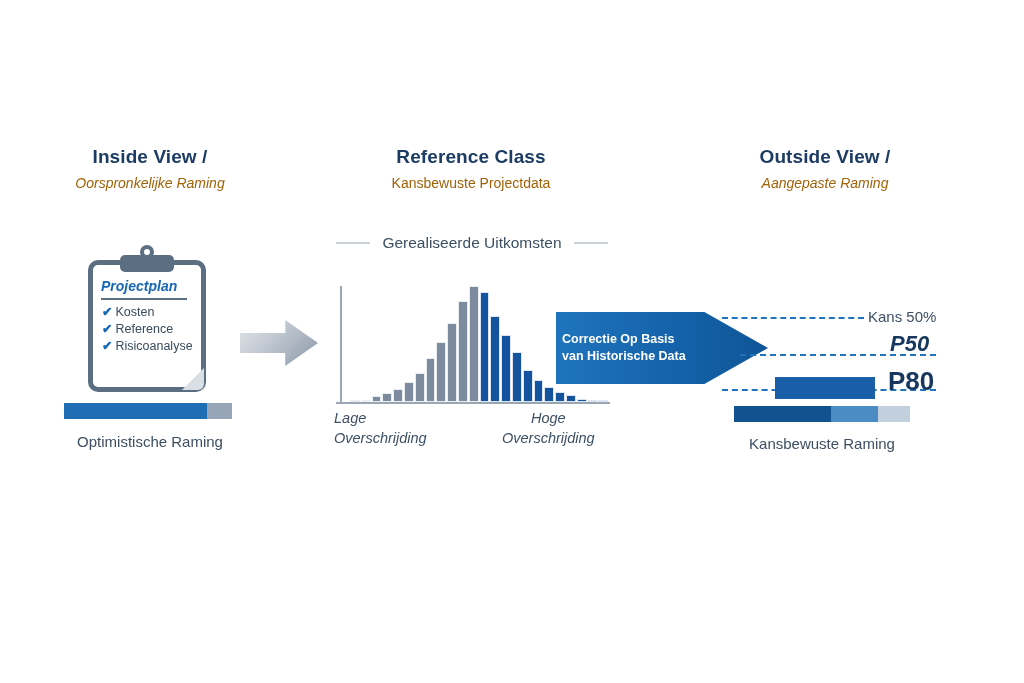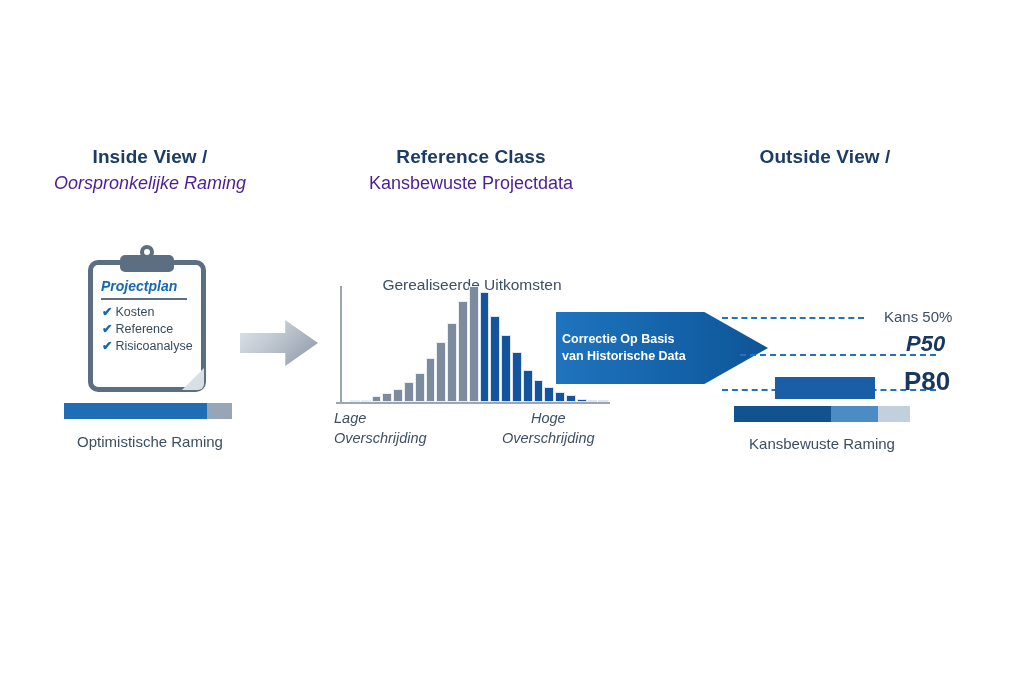--- a/index.html
+++ b/index.html
@@ -13,21 +13,21 @@
   }
   .stage{position:absolute;left:0;top:0;width:812px;height:683px;}
 
   
   .col-head{position:absolute;text-align:center;}
   .col-title{
     font-size:19px;font-weight:bold;color:#1c3c63;
     letter-spacing:.1px;line-height:26px;white-space:nowrap;
   }
   .col-sub{
-    font-size:18px;color:#4c1d95;line-height:27px;white-space:nowrap;
+    font-size:14px;color:#a16207;line-height:27px;white-space:nowrap;
   }
   .col-sub.it{font-style:italic;}
 
   
   .clipboard{position:absolute;left:88px;top:252px;width:118px;height:140px;}
   .cb-board{
     position:absolute;left:0;top:8px;width:118px;height:132px;
     border:5px solid #5c6f82;border-radius:10px;background:#ffffff;
     box-sizing:border-box;
   }
@@ -81,21 +81,21 @@
   
   .grey-arrow{
     position:absolute;left:240px;top:320px;width:78px;height:46px;
     background:linear-gradient(135deg,#e2e6ea 0%,#c2c9d2 40%,#8a97a6 100%);
     clip-path:polygon(0% 28%,58% 28%,58% 0%,100% 50%,58% 100%,58% 72%,0% 72%);
   }
 
   
   .hist-head{
     position:absolute;left:336px;top:234px;width:272px;
-    display:flex;align-items:center;gap:8px;flex-direction:column;
+    display:flex;align-items:center;gap:8px;
   }
   .hist-rule{height:2px;background:#c9d0d8;flex:0 0 34px;}
   .hist-title{
     font-size:15.5px;color:#3d4f63;white-space:nowrap;flex:1 1 auto;text-align:center;
   }
   .hist-plot{
     position:absolute;left:336px;top:286px;width:274px;height:118px;
   }
   .hist-yaxis{
     position:absolute;left:4px;top:0;width:2px;height:118px;background:#9aa6b4;
@@ -135,21 +135,21 @@
   }
 
   
   .dash{
     position:absolute;height:0;border-top:2px dashed #1f74bd;
   }
   .dash.d1{left:722px;top:317px;width:142px;}
   .dash.d2{left:740px;top:354px;width:196px;}
   .dash.d3{left:722px;top:389px;width:214px;}
 
-  .plab{position:absolute;white-space:nowrap;margin-left:16px;}
+  .plab{position:absolute;white-space:nowrap;}
   .plab.kans{left:868px;top:308px;font-size:15px;color:#3d4f63;}
   .plab.p50{left:890px;top:331px;font-size:22px;font-weight:bold;color:#17375e;font-style:italic;}
   .plab.p80{left:888px;top:366px;font-size:26px;font-weight:bold;color:#17375e;}
 
   .p80-bar{
     position:absolute;left:775px;top:377px;width:100px;height:22px;
     background:#1b5ea8;
   }
 
   .right-bar{
@@ -175,20 +175,21 @@
     <div class="col-sub it">Oorspronkelijke Raming</div>
   </div>
 
   <div class="col-head" style="left:340px;top:144px;width:262px;">
     <div class="col-title">Reference Class</div>
     <div class="col-sub">Kansbewuste Projectdata</div>
   </div>
 
   <div class="col-head" style="left:700px;top:144px;width:250px;">
     <div class="col-title">Outside View /</div>
+    <div class="col-sub it">Aangepaste Raming</div>
   </div>
 
   <div class="clipboard">
     <div class="cb-board"></div>
     <div class="cb-paper"></div>
     <div class="cb-fold"></div>
     <div class="cb-clip"></div>
     <div class="cb-ring"></div>
     <div class="cb-heading">Projectplan</div>
     <div class="cb-rule"></div>

